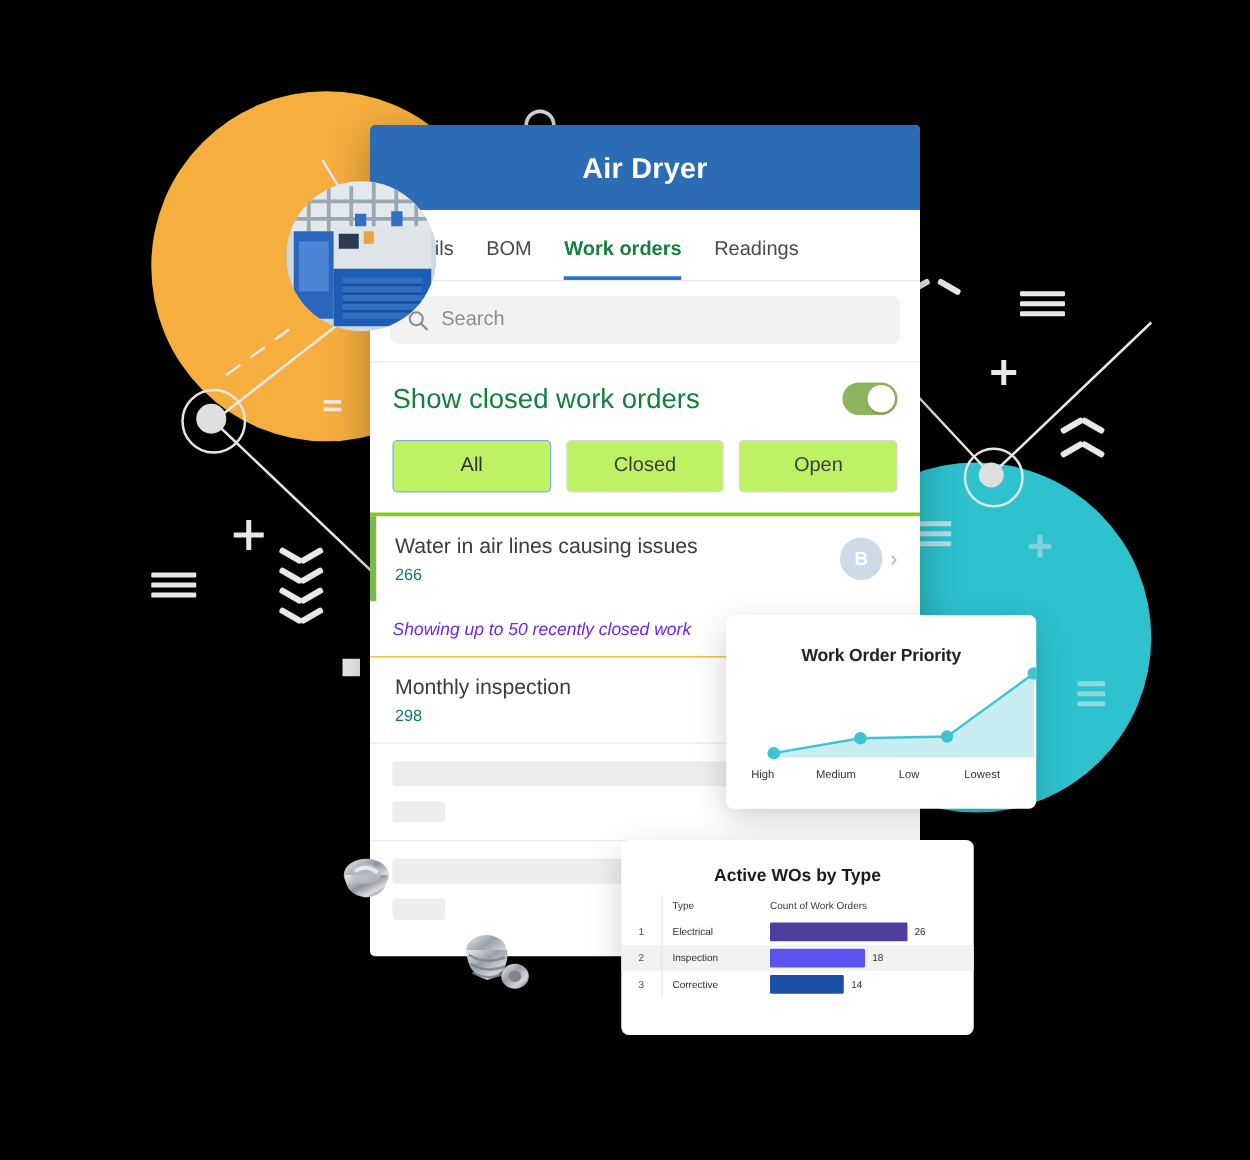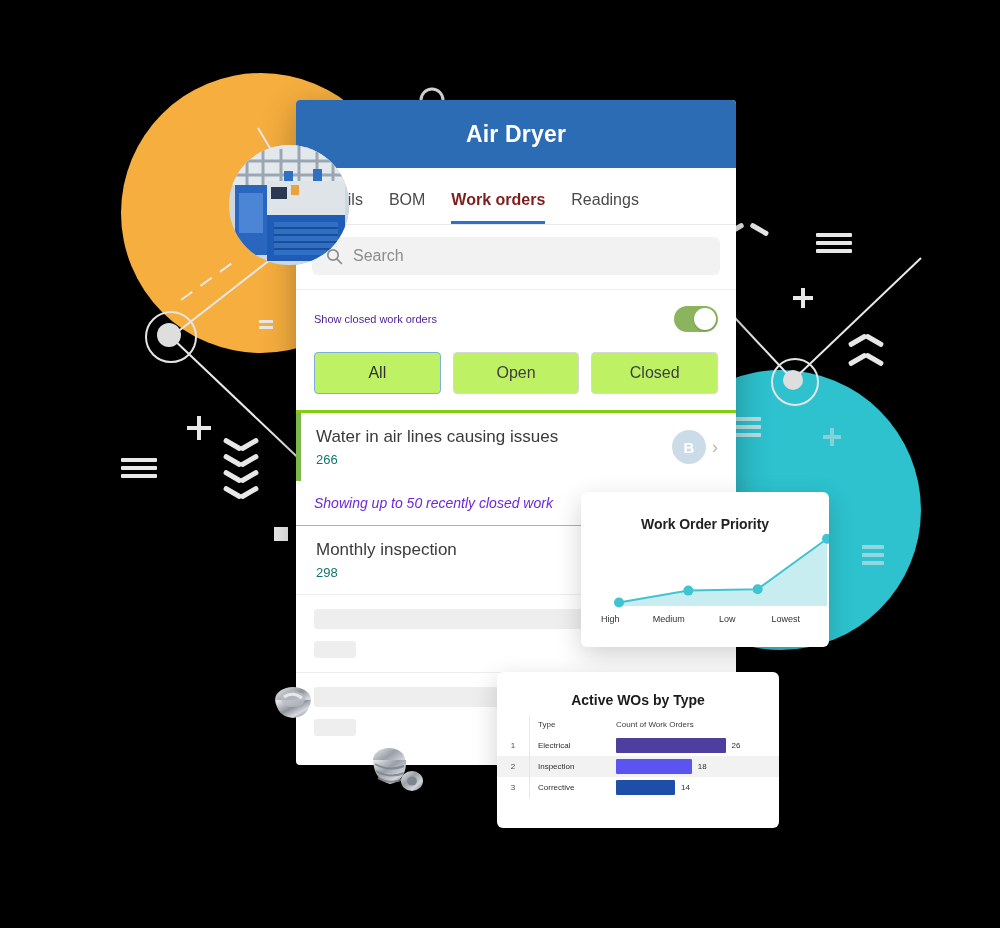--- a/index.html
+++ b/index.html
@@ -44,31 +44,31 @@
   .app-card{position:absolute;left:275px;top:100px;width:440px;height:665px;
       background:#fff;border-radius:4px;box-shadow:0 10px 34px rgba(0,0,0,.30);
       overflow:hidden;}
   .app-header{height:68px;background:#2C6CB5;display:flex;align-items:center;
       justify-content:center;}
   .app-header .title{color:#fff;font-size:23px;font-weight:bold;letter-spacing:.2px;}
 
   .tabs{display:flex;align-items:flex-end;height:56px;padding:0 18px;gap:26px;
       border-bottom:1px solid #e9e9e9;}
   .tab{font-size:16px;color:#4a4a4a;padding-bottom:12px;border-bottom:3px solid transparent;}
-  .tab.active{color:#7f1d1d;font-weight:bold;border-bottom-color:#2E6FD0;}
+  .tab.active{color:#15803d;font-weight:bold;border-bottom-color:#2E6FD0;}
 
   .search-wrap{padding:12px 16px 14px;border-bottom:1px solid #ededed;}
   .search-box{display:flex;align-items:center;gap:10px;background:#f2f2f2;
       border-radius:6px;height:38px;padding:0 14px;}
   .search-box .ph{color:#8d8d8d;font-size:16px;}
   .search-icon svg{display:block}
 
   .toggle-row{display:flex;align-items:center;justify-content:space-between;
       padding:16px 18px 6px;}
-  .toggle-row .lbl{font-size:11px;color:#4c1d95;}
+  .toggle-row .lbl{font-size:22px;color:#15803d;}
   .switch{width:44px;height:26px;border-radius:13px;background:#8CB45E;position:relative;}
   .switch .knob{position:absolute;right:2px;top:2px;width:22px;height:22px;
       border-radius:50%;background:#fff;box-shadow:0 1px 2px rgba(0,0,0,.2);}
 
   .segs{display:flex;gap:12px;padding:14px 18px 16px;}
   .seg{flex:1;height:40px;border:1px solid #d7d7d7;border-radius:4px;background:#bef264;
       display:flex;align-items:center;justify-content:center;font-size:16px;color:#3d3d3d;}
   .seg.active{border-color:#7FAEE4;color:#2f2f2f;}
 
   .wo-row{display:flex;align-items:center;justify-content:space-between;
@@ -214,22 +214,22 @@
 
     <div class="toggle-row">
       <span class="lbl">Show closed work orders</span>
       <span class="switch">
         <span class="knob"></span>
       </span>
     </div>
 
     <div class="segs">
       <div class="seg active">All</div>
+      <div class="seg">Closed</div>
       <div class="seg">Open</div>
-      <div class="seg">Closed</div>
     </div>
 
     <div class="wo-row">
       <span class="bar"></span>
       <div>
         <div class="wo-title">Water in air lines causing issues</div>
         <div class="wo-id">266</div>
       </div>
       <div class="wo-right">
         <span class="avatar">B</span>

